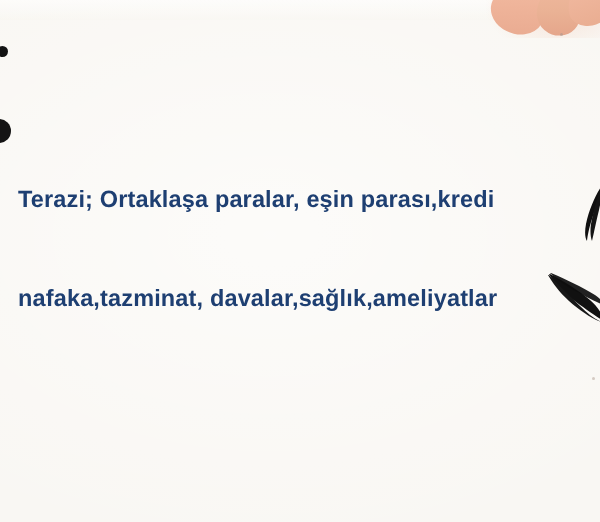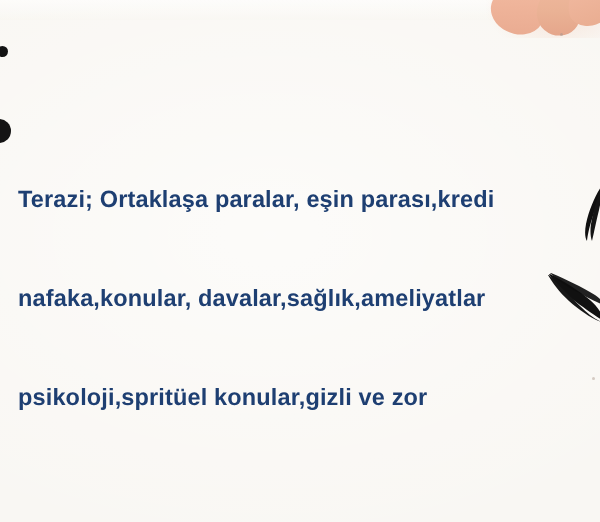--- a/index.html
+++ b/index.html
@@ -166,22 +166,21 @@
 
   <div class="dot-small"></div>
   <div class="dot-large"></div>
   <div class="speck-a"></div>
   <div class="speck-b"></div>
 
   <div class="text-body">
 
     <div class="para">
       <span class="line">Terazi; Ortaklaşa paralar, eşin parası,kredi</span>
-      <span class="line">nafaka,konular, davalar,sağlık,ameliyatlar</span>
-      <span class="line">psikoloji,spritüel konular,gizli ve zor</span>
+      <span class="line">nafaka,tazminat, davalar,sağlık,ameliyatlar</span>
       
       
     </div>
 
     
 
     
 
     
 

